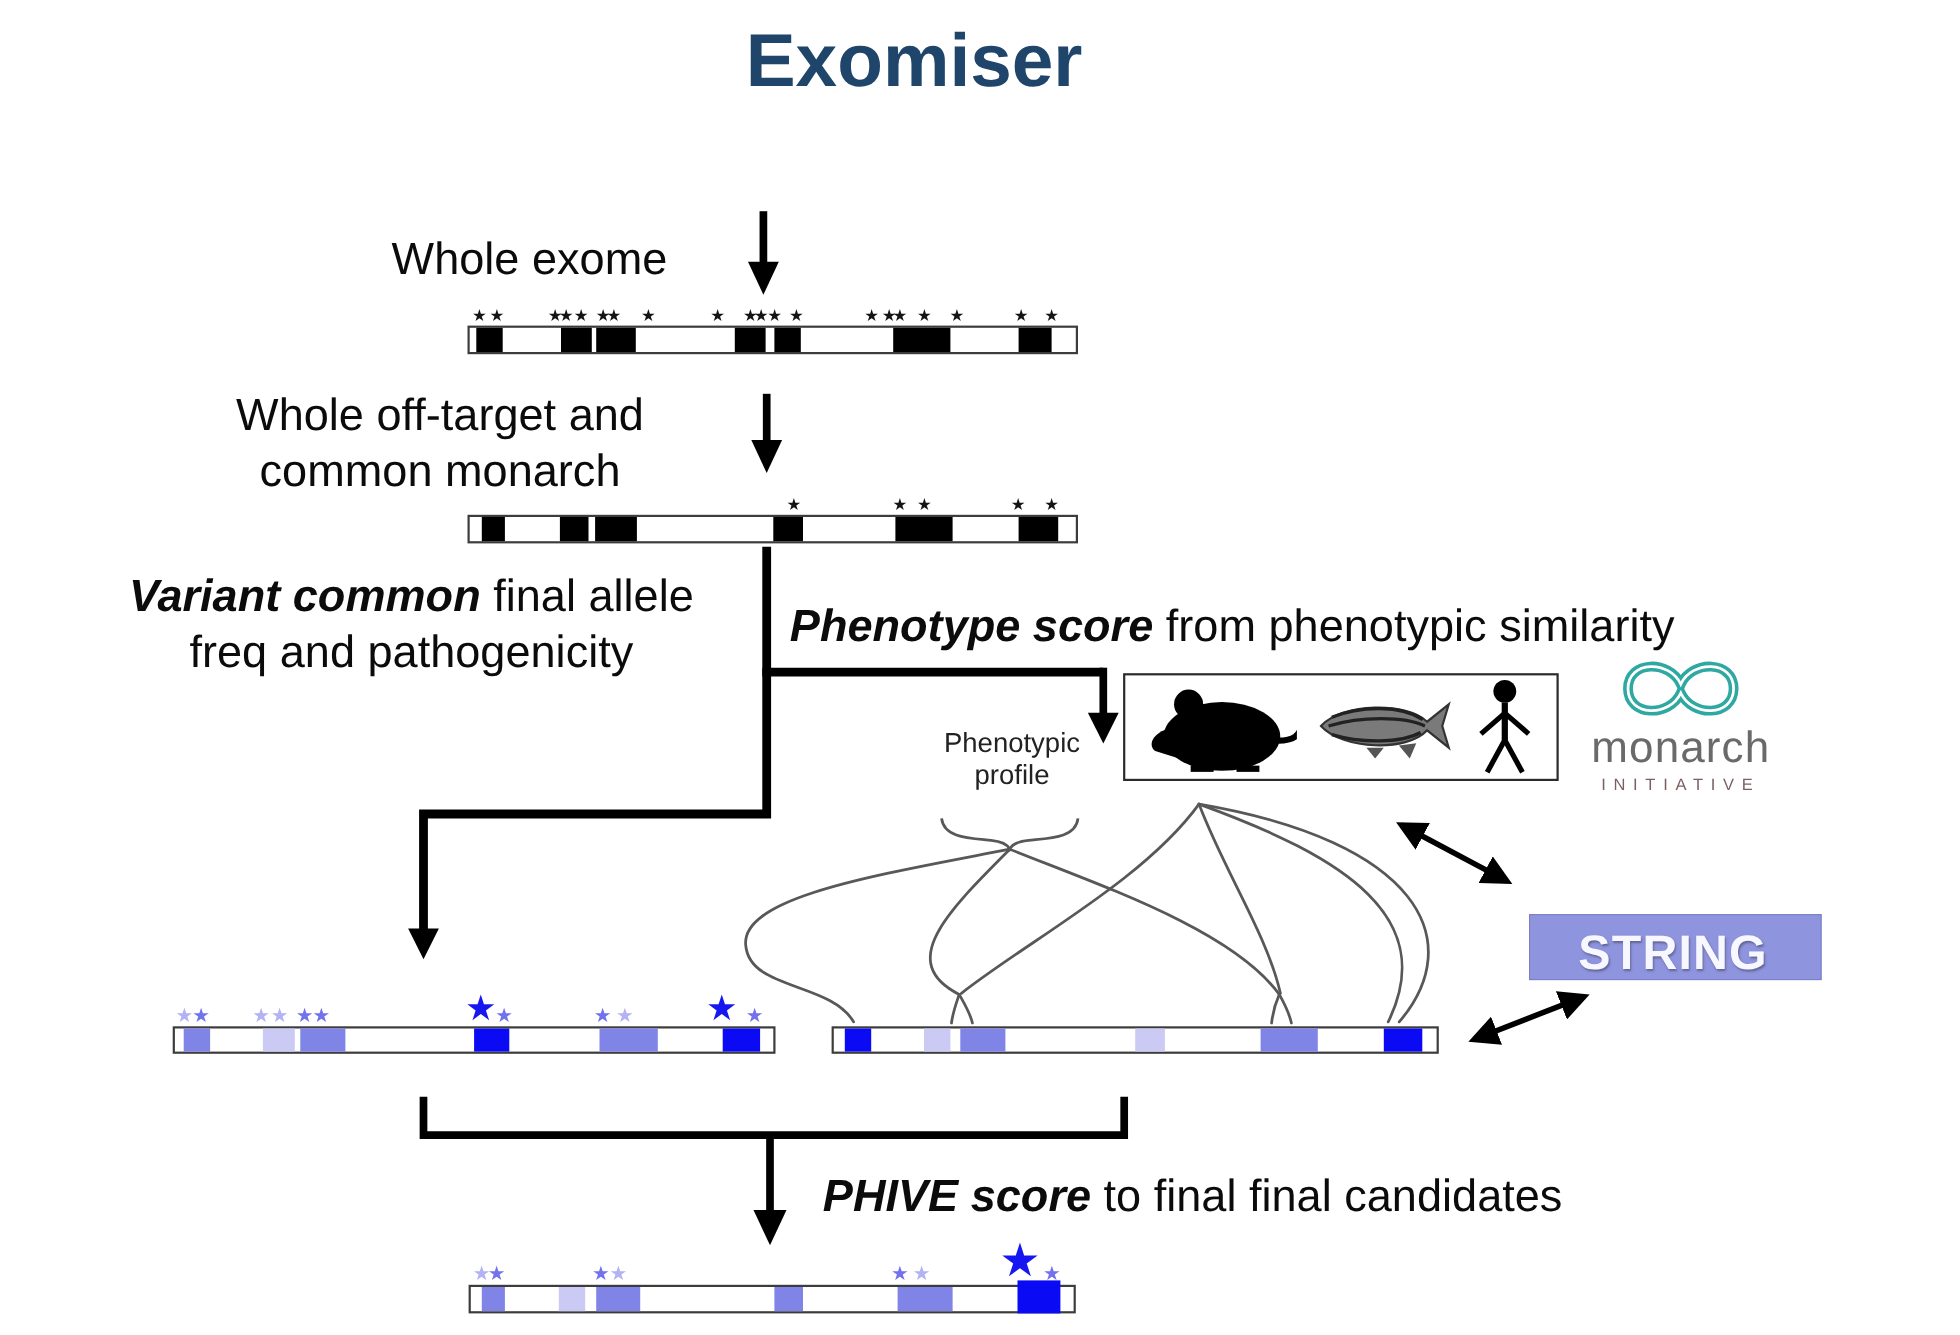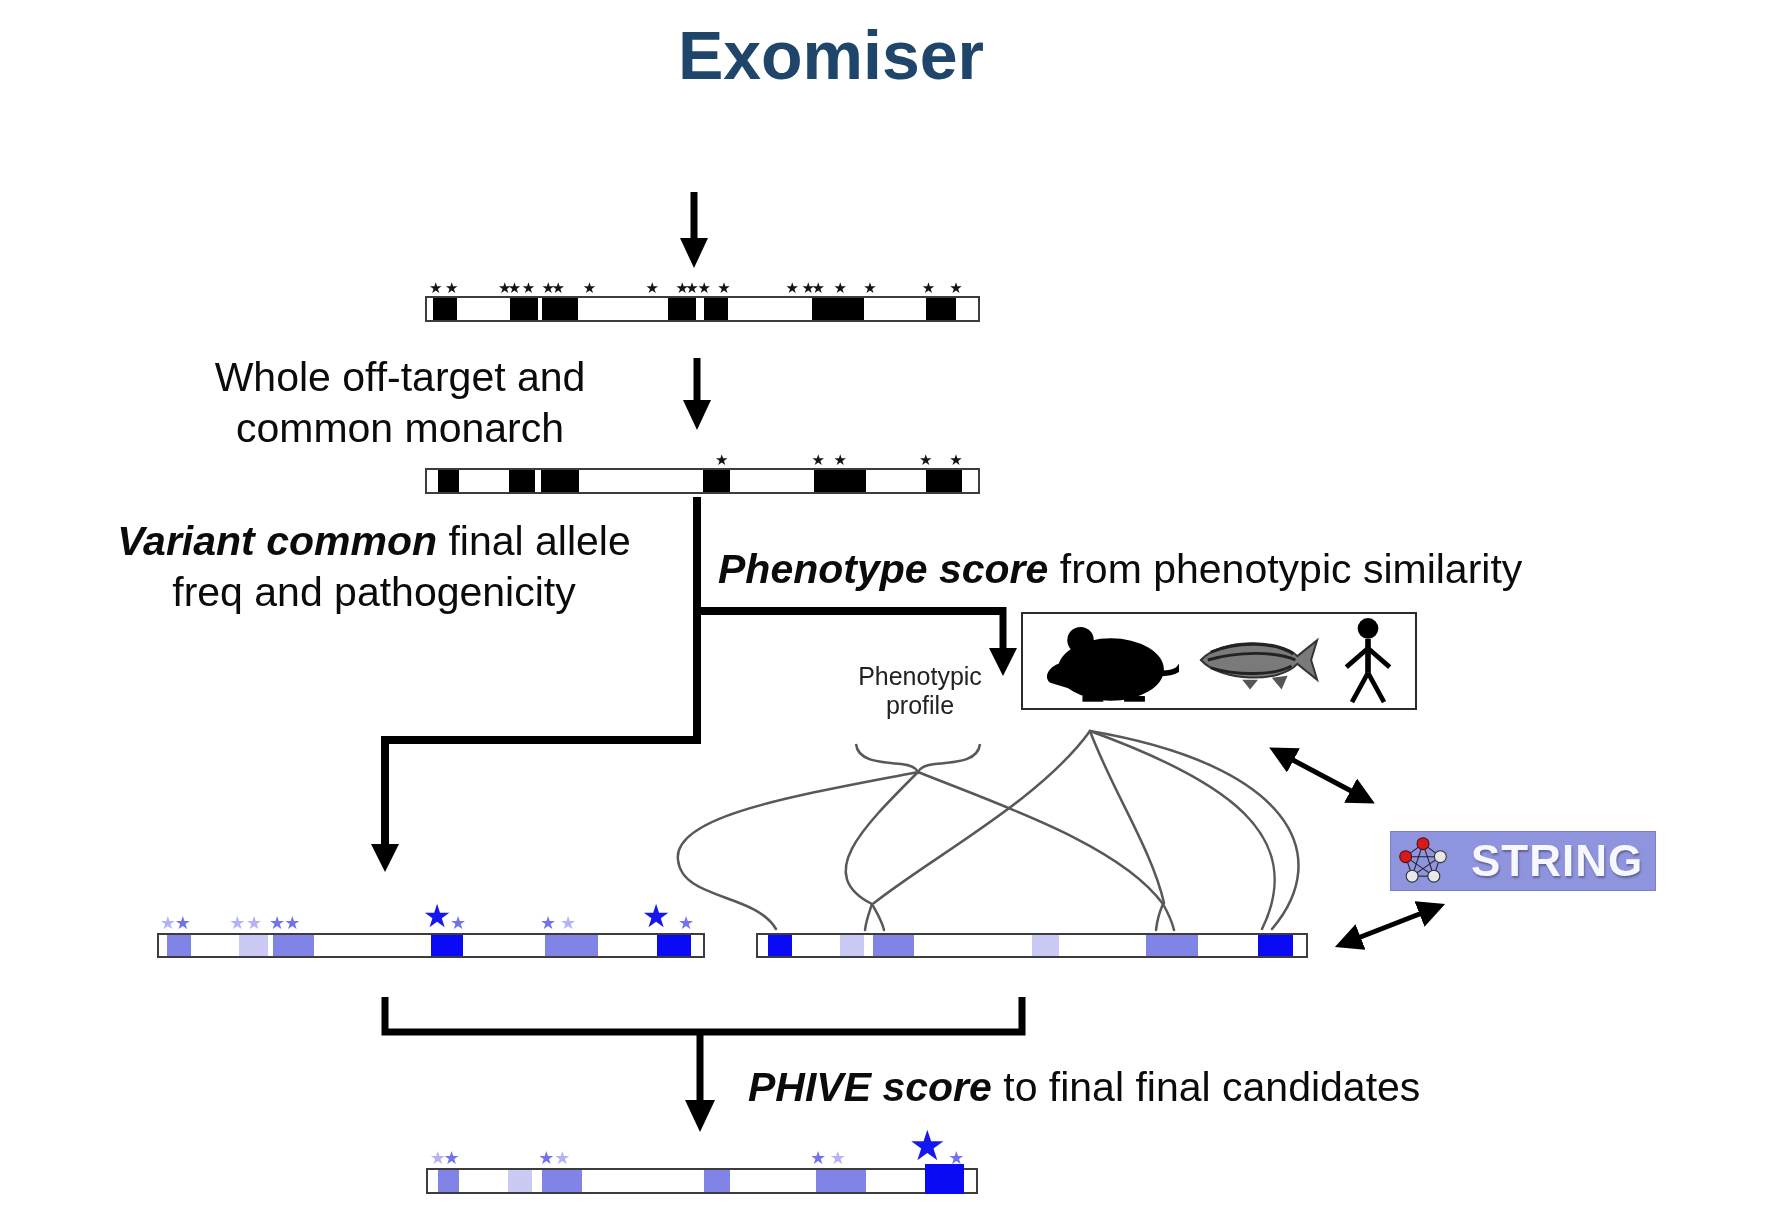--- a/index.html
+++ b/index.html
@@ -13,22 +13,22 @@
   .center{text-align:center;}
   .small-lbl{font-size:25px;line-height:1.15;color:#222;}
   .bar{position:absolute;background:#fff;border:2px solid #3c3c3c;box-sizing:border-box;}
   .bar .seg{position:absolute;top:0;height:100%;}
   .bar .star{position:absolute;transform:translateX(-50%);line-height:1;}
   .animals-box{border:2px solid #2b2b2b;background:#fff;display:flex;align-items:center;
                justify-content:space-between;padding:4px 14px;box-sizing:border-box;}
   .monarch{display:flex;flex-direction:column;align-items:center;}
   .monarch .mname{font-size:40px;color:#6a6a6a;letter-spacing:1px;line-height:1;}
   .monarch .msub{font-size:15px;letter-spacing:7px;color:#7d5f5f;margin-top:6px;line-height:1;}
-  .string-badge{display:flex;align-items:center;gap:22px;border:1px solid #7a7fc9;
-                padding:3px 10px 3px 6px;box-sizing:border-box;}
+  .string-badge{display:flex;align-items:center;gap:10px;border:1px solid #7a7fc9;
+                padding:3px 10px 3px 6px;box-sizing:border-box;flex-direction:column;}
   .string-badge .stxt{font-size:44px;font-weight:bold;color:#f7f8ff;
                       text-shadow:1px 2px 2px rgba(60,60,90,.55);letter-spacing:1px;line-height:1;}
 </style>
 </head>
 <body>
 
 <div class="canvas">
 
   <svg class="overlay" width="1782" height="1214" viewBox="0 0 1782 1214">
     <defs>
@@ -81,20 +81,21 @@
       <path d="M385,997 L385,1032 L1022,1032 L1022,997" fill="none" stroke="#000" stroke-width="7"></path>
       <line x1="700" y1="1032" x2="700" y2="1102" stroke="#000" stroke-width="7"></line>
       <polygon points="685,1100 715,1100 700,1132" fill="#000"></polygon>
     </g>
   </svg>
 
   <div class="abs title" style="left:0;top:16px;width:1662px;text-align:center;">
     <span id="title-span" style="color: rgb(32, 69, 107);">Exomiser</span>
   </div>
 
+  <div class="abs lbl" style="left:356px;top:210px;">Whole exome</div>
 
   <div class="abs lbl center" style="left:120px;top:352px;width:560px;">
     <div>Whole off-target and</div>
     <div>common monarch</div>
   </div>
 
   <div class="abs lbl center" style="left:85px;top:516px;width:578px;">
     <div><span class="em">Variant common</span><span> final allele</span></div>
     <div>freq and pathogenicity</div>
   </div>
@@ -128,20 +129,28 @@
     <svg width="66" height="90" viewBox="0 0 70 95">
       <circle cx="35" cy="13" r="11" fill="#000"></circle>
       <line x1="35" y1="24" x2="35" y2="60" stroke="#000" stroke-width="6"></line>
       <line x1="35" y1="34" x2="12" y2="54" stroke="#000" stroke-width="5"></line>
       <line x1="35" y1="34" x2="58" y2="54" stroke="#000" stroke-width="5"></line>
       <line x1="35" y1="60" x2="18" y2="91" stroke="#000" stroke-width="5"></line>
       <line x1="35" y1="60" x2="52" y2="91" stroke="#000" stroke-width="5"></line>
     </svg>
   </div>
 
+  <div class="abs monarch" style="left:1438px;top:592px;width:180px;">
+    <svg width="120" height="68" viewBox="0 0 120 68">
+      <path d="M12,34 C12,8 50,8 60,30 C70,8 108,8 108,34 C108,60 70,60 60,38 C50,60 12,60 12,34 Z" fill="none" stroke="#2fa8a2" stroke-width="9"></path>
+      <path d="M12,34 C12,8 50,8 60,30 C70,8 108,8 108,34 C108,60 70,60 60,38 C50,60 12,60 12,34 Z" fill="none" stroke="#ffffff" stroke-width="2.5"></path>
+    </svg>
+    <div class="mname">monarch</div>
+    <div class="msub">INITIATIVE</div>
+  </div>
 
   <div class="abs string-badge" style="left:1390px;top:831px;width:266px;height:60px;background:#8f94de;">
     <svg width="52" height="52" viewBox="0 0 48 48">
       <g stroke="#222" stroke-width="1">
         <line x1="24" y1="8" x2="8" y2="20"></line>
           <line x1="24" y1="8" x2="40" y2="20"></line>
         <line x1="24" y1="8" x2="14" y2="38"></line>
           <line x1="24" y1="8" x2="34" y2="38"></line>
         <line x1="8" y1="20" x2="40" y2="20"></line>
           <line x1="8" y1="20" x2="14" y2="38"></line>

